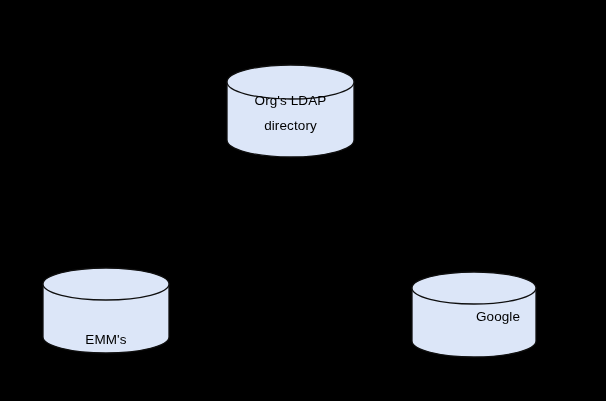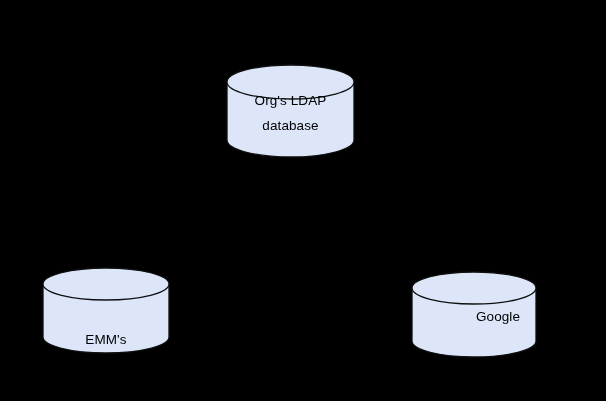--- a/index.html
+++ b/index.html
@@ -42,21 +42,21 @@
 <body>
 
 <div id="canvas" style="width: 606px; height: 401px; background: rgb(0, 0, 0);">
 
   <div class="node" id="node-org-ldap-directory" style="left: 227px; top: 65px; width: 127px; height: 92px;">
     <svg id="svg-org-ldap-directory" width="127" height="92" viewBox="0 0 127 92">
         <path d="M 0,17 L 0,75 A 63.5,17 0 0 0 127,75 L 127,17 Z" fill="#dce6f8" stroke="#0f0f0f" stroke-width="1.3"></path>
         <ellipse cx="63.5" cy="17" rx="63.5" ry="17" fill="#dce6f8" stroke="#0f0f0f" stroke-width="1.3"></ellipse>
       </svg>
     <div class="node-label" style="top: 23px; color: rgb(0, 0, 0);">Org's LDAP
-database</div>
+directory</div>
   </div>
 
   <div class="node" id="node-emm-database" style="left: 43px; top: 268px; width: 126px; height: 85px;">
     <svg id="svg-emm-database" width="126" height="85" viewBox="0 0 126 85">
         <path d="M 0,16 L 0,69 A 63,16 0 0 0 126,69 L 126,16 Z" fill="#dce6f8" stroke="#0f0f0f" stroke-width="1.3"></path>
         <ellipse cx="63" cy="16" rx="63" ry="16" fill="#dce6f8" stroke="#0f0f0f" stroke-width="1.3"></ellipse>
       </svg>
     <div class="node-label" style="top: 27px; color: rgb(0, 0, 0); margin-top: 32px;">EMM's
 database</div>
   </div>

